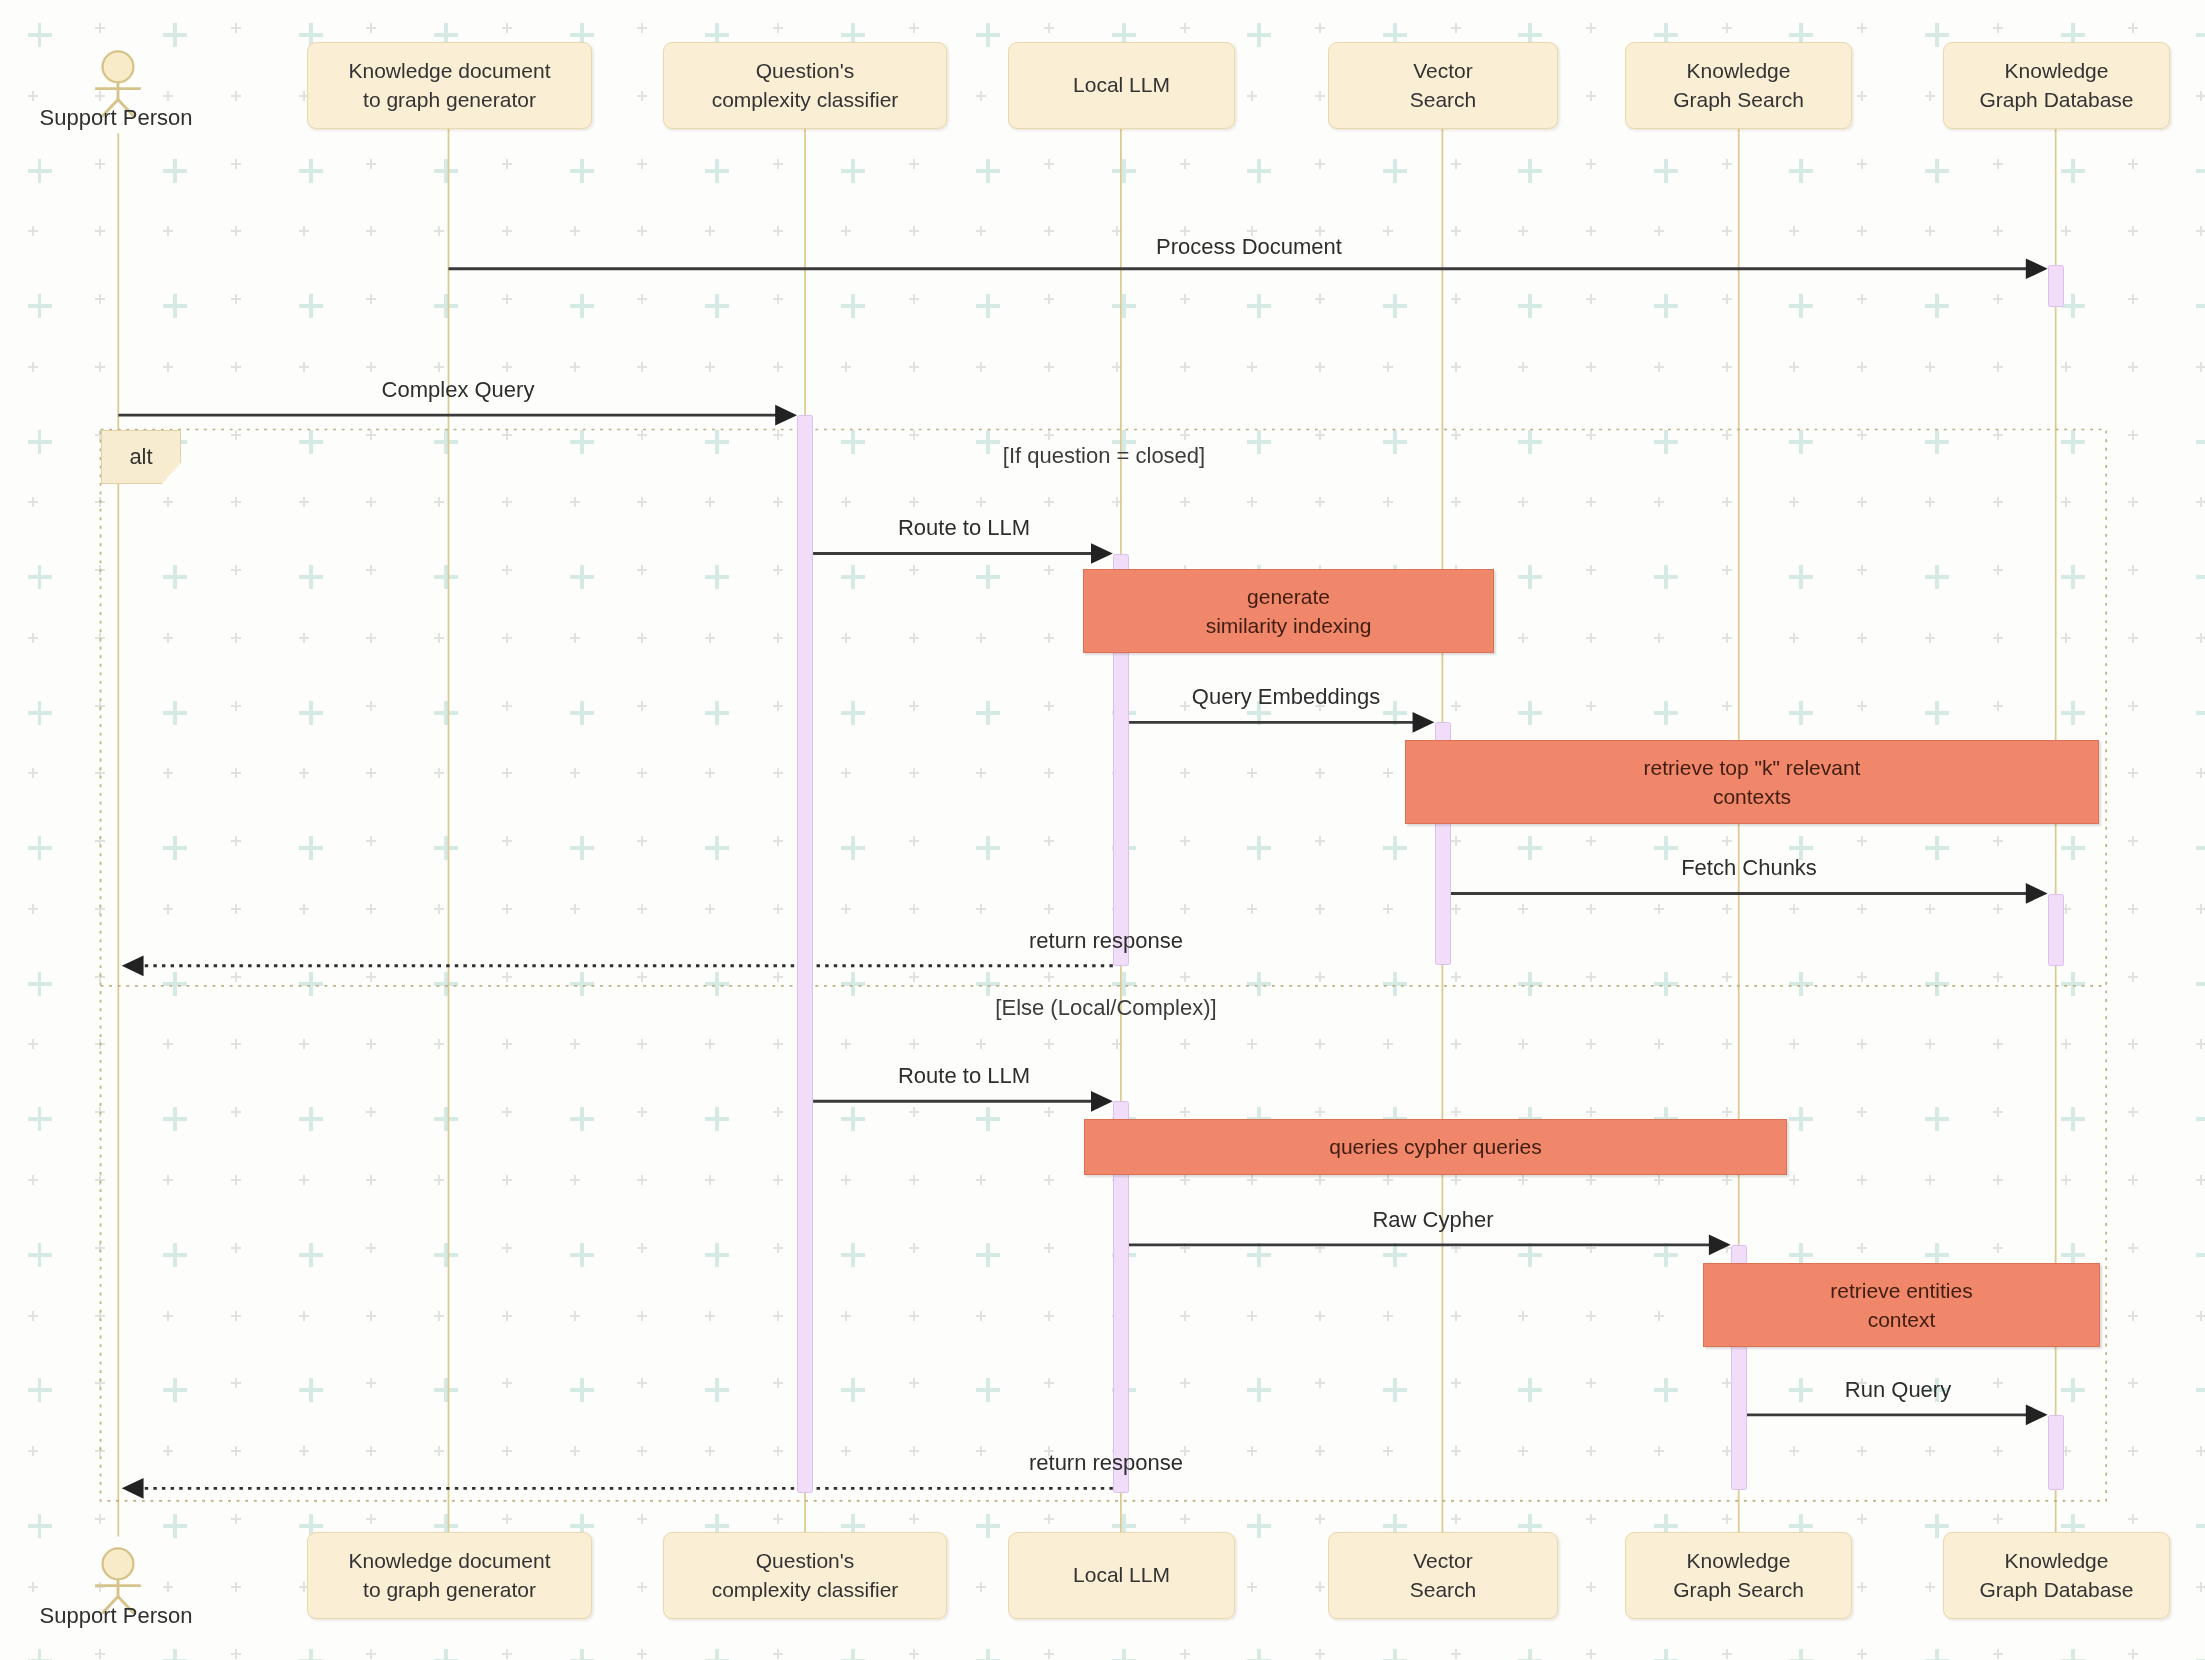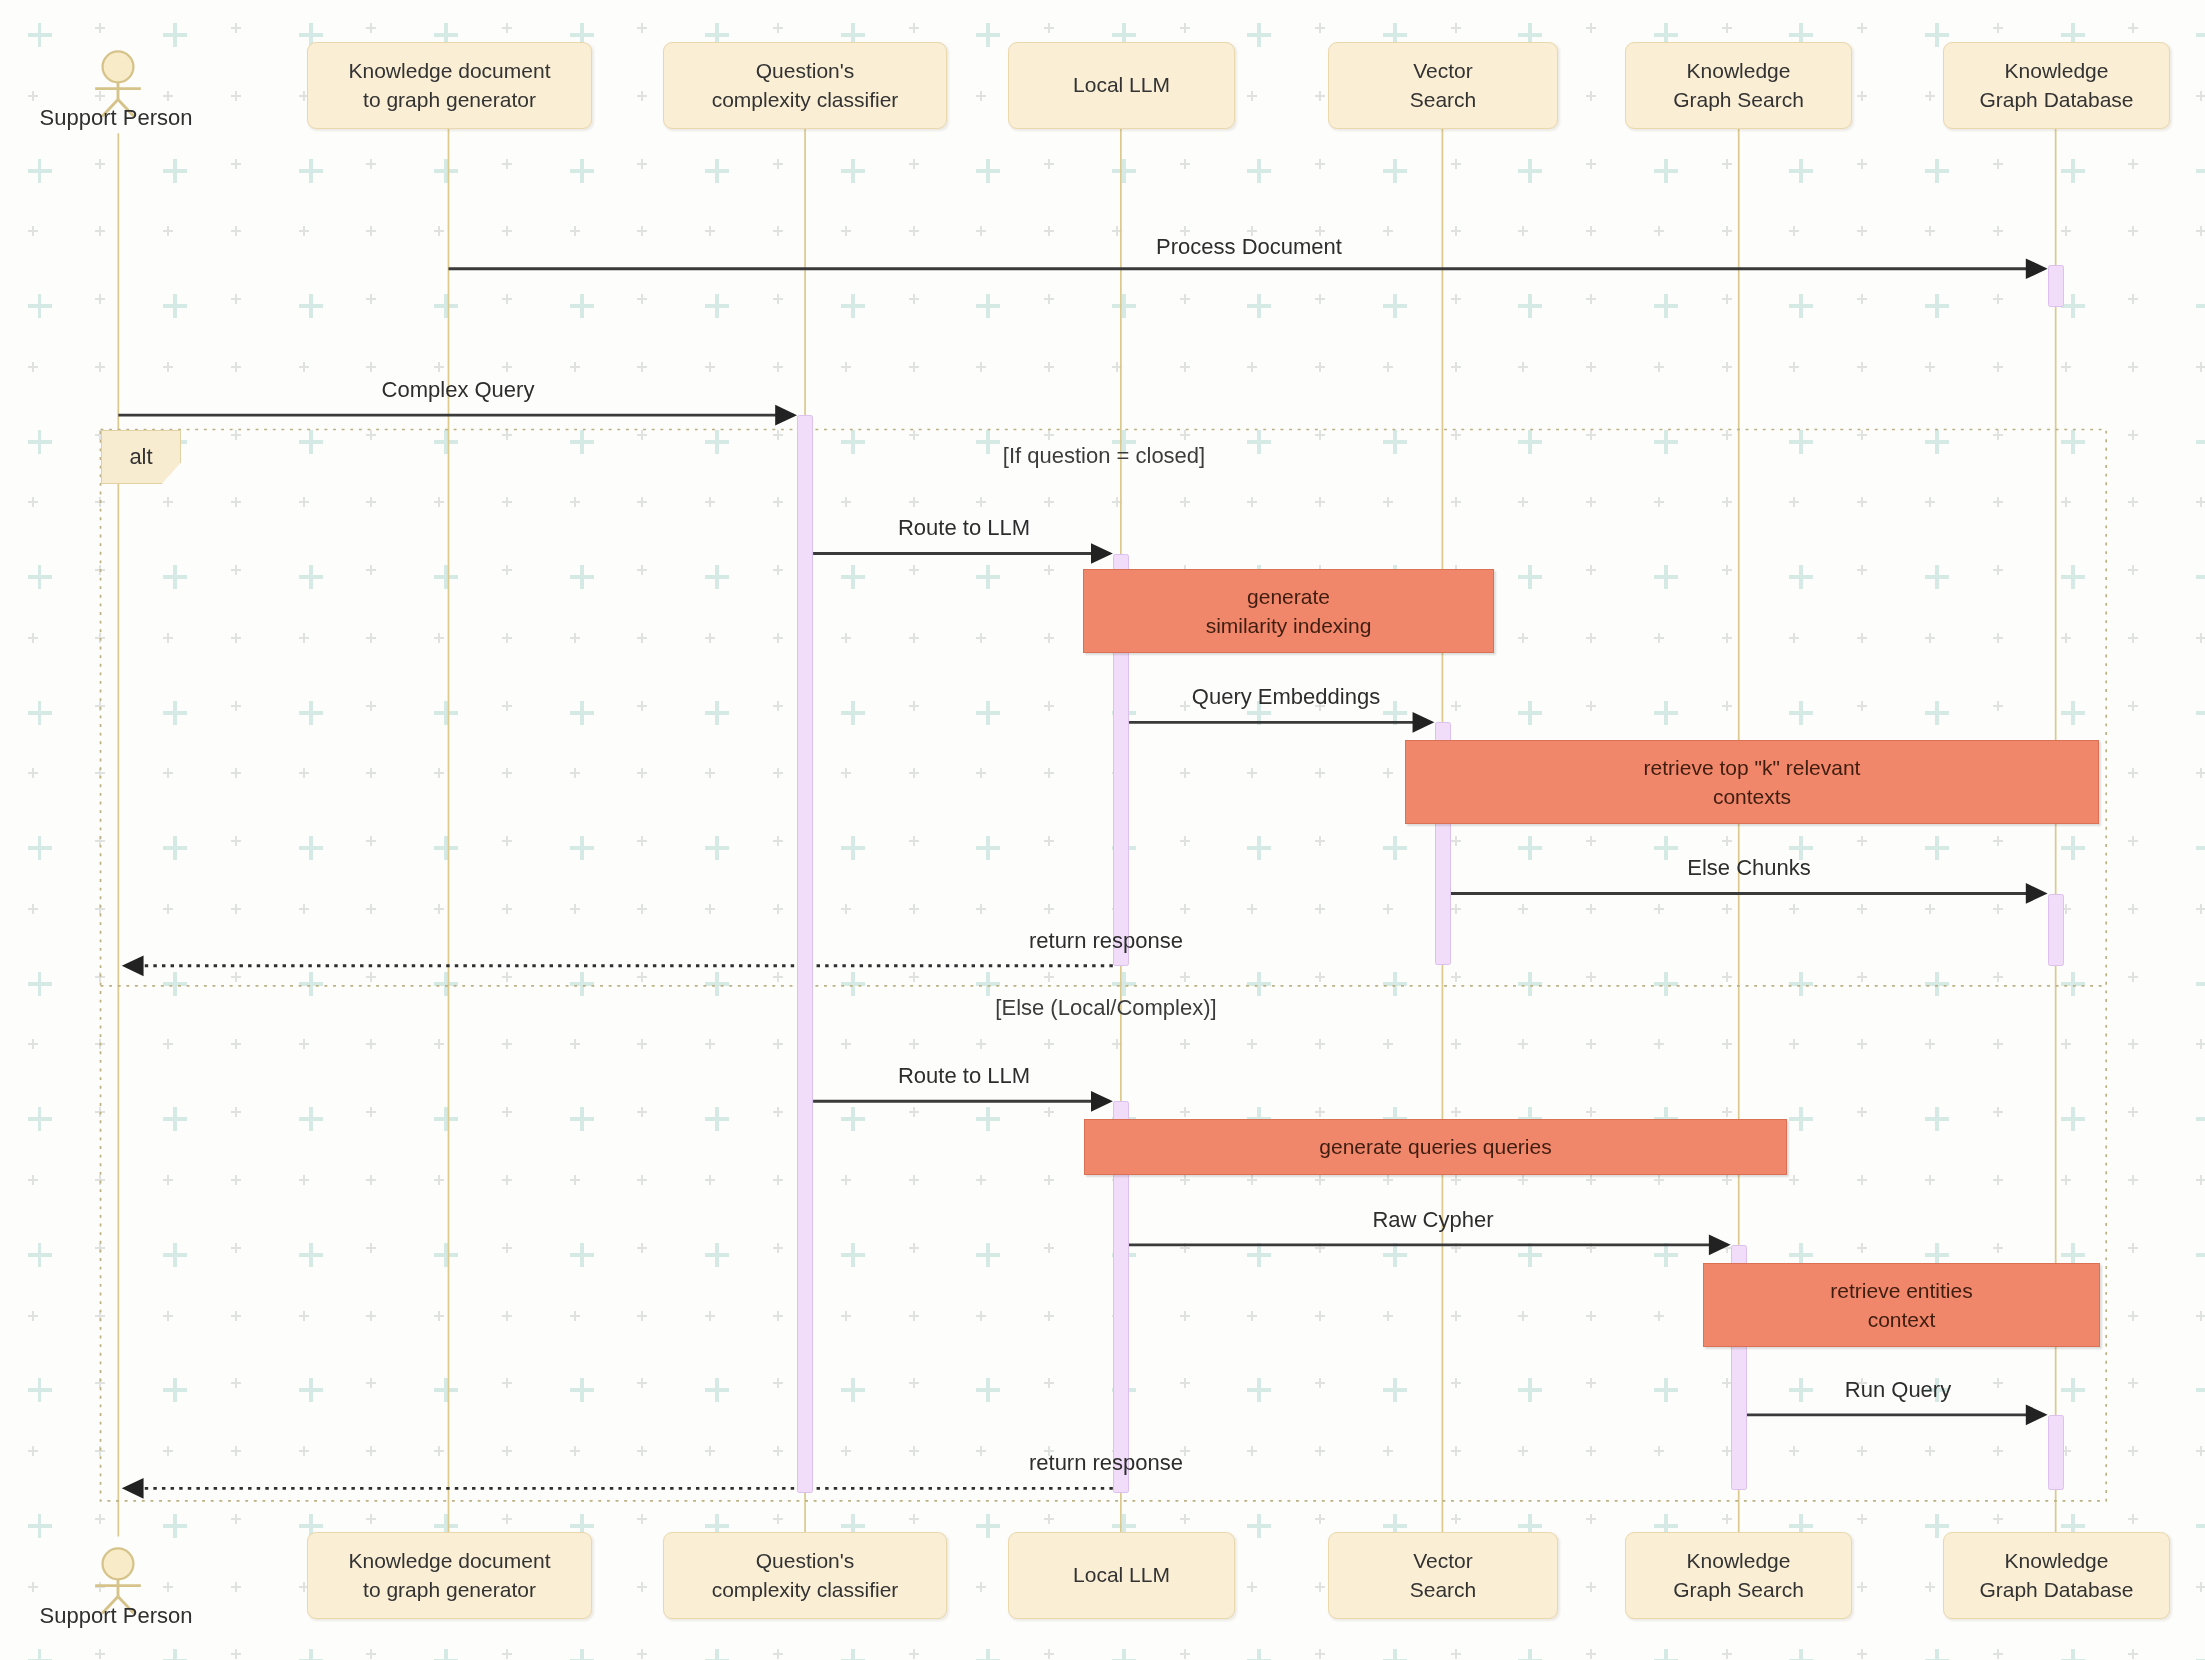--- a/index.html
+++ b/index.html
@@ -942,21 +942,21 @@
   <div class="activation" style="left:2048px;top:1415px;height:75px"></div>
 
   <div class="alt-pentagon">
     <span>alt</span>
   </div>
 
   <div class="note" style="left:1083px;top:569px;width:411px;height:84px">generate
 similarity indexing</div>
   <div class="note" style="left:1405px;top:740px;width:694px;height:84px">retrieve top "k" relevant
 contexts</div>
-  <div class="note" style="left:1084px;top:1119px;width:703px;height:56px">generate queries queries</div>
+  <div class="note" style="left:1084px;top:1119px;width:703px;height:56px">queries cypher queries</div>
   <div class="note" style="left:1703px;top:1263px;width:397px;height:84px">retrieve entities
 context</div>
 
   <div class="participant" style="left:307px;top:42px;width:285px;height:87px">Knowledge document
 to graph generator</div>
   <div class="participant" style="left:663px;top:42px;width:284px;height:87px">Question's
 complexity classifier</div>
   <div class="participant" style="left:1008px;top:42px;width:227px;height:87px">Local LLM</div>
   <div class="participant" style="left:1328px;top:42px;width:230px;height:87px">Vector
 Search</div>
@@ -992,21 +992,21 @@
     <line x1="30" y1="69" x2="110" y2="69" stroke="#d6c38a" stroke-width="5"></line>
     <line x1="70" y1="88" x2="42" y2="118" stroke="#d6c38a" stroke-width="5"></line>
     <line x1="70" y1="88" x2="98" y2="118" stroke="#d6c38a" stroke-width="5"></line>
   </svg>
   <div class="actor-label" style="left:116px;top:1616px">Support Person</div>
 
   <div class="msg-label" style="left:1249px;top:247px">Process Document</div>
   <div class="msg-label" style="left:458px;top:390px">Complex Query</div>
   <div class="msg-label" style="left:964px;top:528px">Route to LLM</div>
   <div class="msg-label" style="left:1286px;top:697px">Query Embeddings</div>
-  <div class="msg-label" style="left:1749px;top:868px">Else Chunks</div>
+  <div class="msg-label" style="left:1749px;top:868px">Fetch Chunks</div>
   <div class="msg-label" style="left:1106px;top:941px">return response</div>
   <div class="msg-label" style="left:964px;top:1076px">Route to LLM</div>
   <div class="msg-label" style="left:1433px;top:1220px">Raw Cypher</div>
   <div class="msg-label" style="left:1898px;top:1390px">Run Query</div>
   <div class="msg-label" style="left:1106px;top:1463px">return response</div>
 
   <div class="cond-label" style="left:1104px;top:456px">[If question = closed]</div>
   <div class="cond-label" style="left:1106px;top:1008px">[Else (Local/Complex)]</div>
 
 </div>

